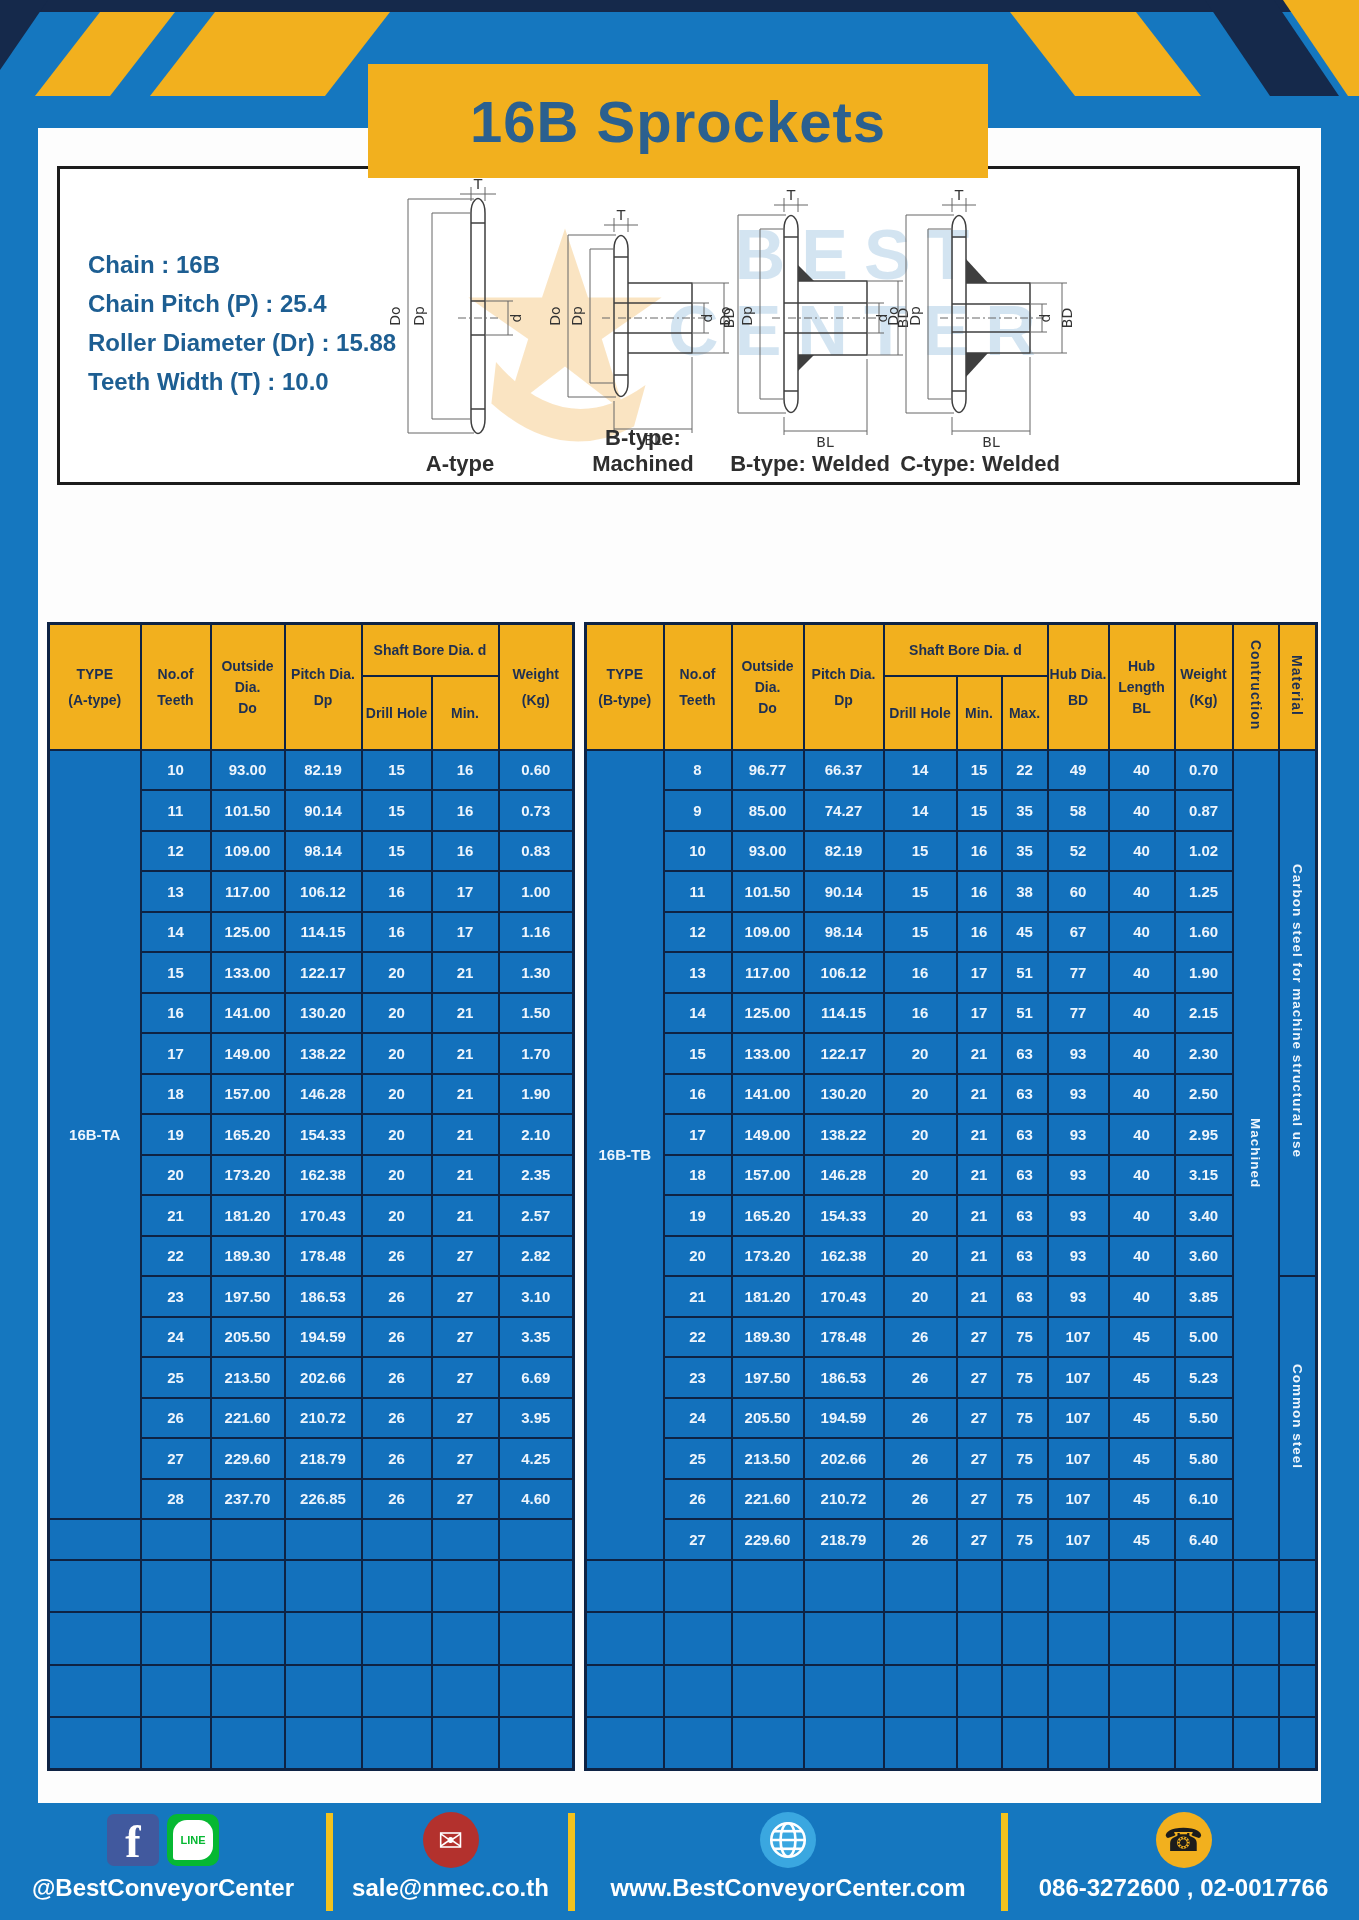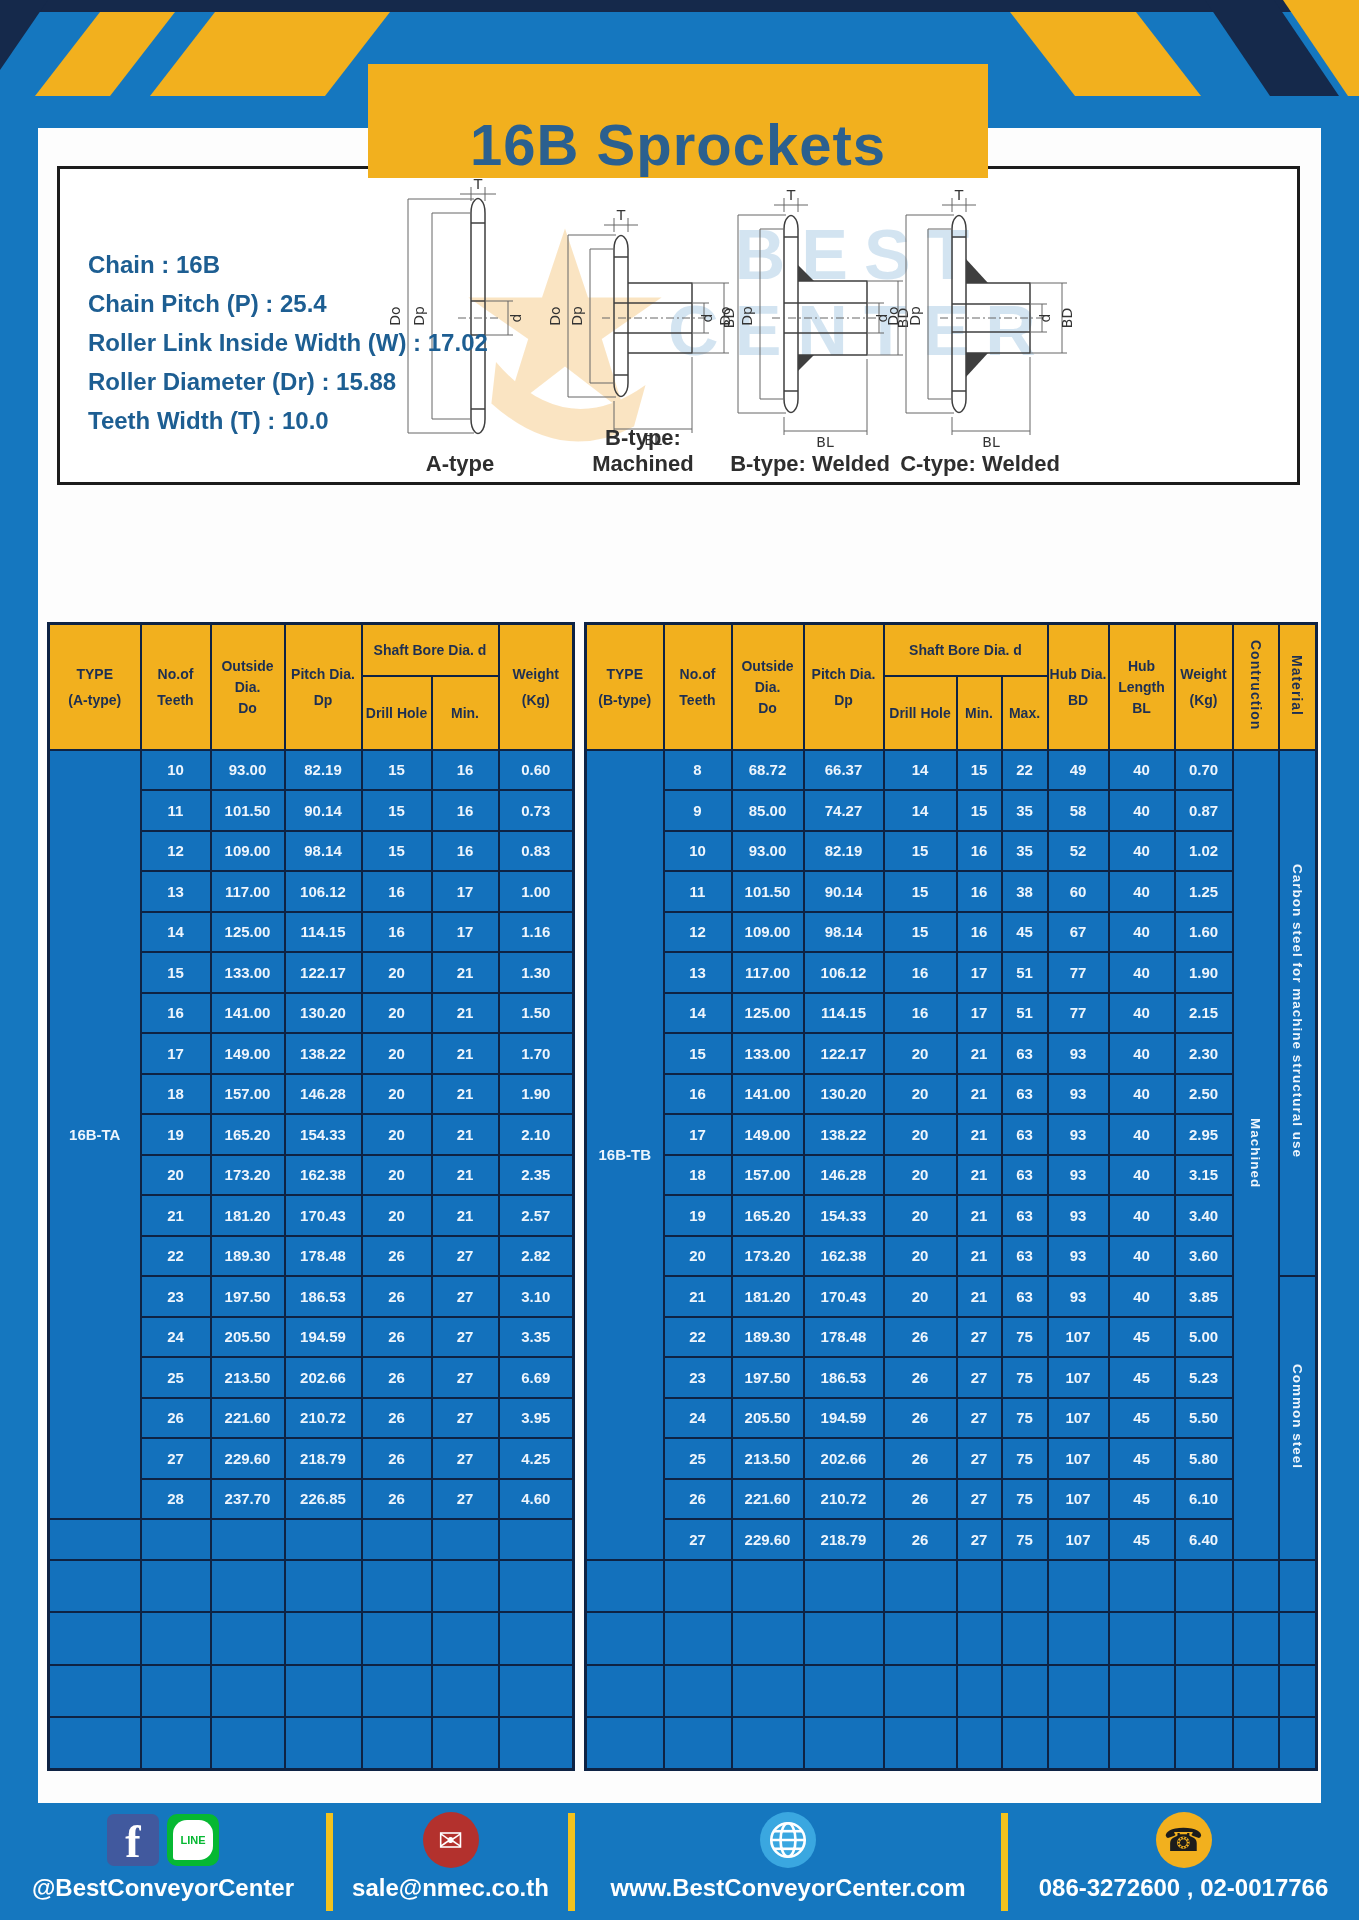--- a/index.html
+++ b/index.html
@@ -20,21 +20,21 @@
   .stripe-l2{background:var(--gold);clip-path:polygon(215px 12px,390px 12px,325px 96px,150px 96px);}
   .stripe-r1{background:var(--gold);clip-path:polygon(1010px 12px,1136px 12px,1201px 96px,1075px 96px);}
   .band-r{background:var(--navy);clip-path:polygon(1205px 0,1274px 0,1339px 96px,1270px 96px);}
   .corner-r{background:var(--gold);clip-path:polygon(1283px 0,1359px 0,1359px 96px,1348px 96px);}
 
   
   .sheet{position:absolute;left:38px;top:128px;width:1283px;height:1675px;background:#fdfdfd;}
 
   
   .banner{position:absolute;left:368px;top:64px;width:620px;height:114px;background:var(--gold);
-          display:flex;align-items:flex-end;justify-content:center;z-index:6;}
+          display:flex;align-items:center;justify-content:center;z-index:6;}
   .banner h1{font-size:58px;font-weight:bold;color:var(--title-blue);letter-spacing:1px;}
 
   
   .info-box{position:absolute;left:57px;top:166px;width:1243px;height:319px;background:#fff;
             border:3px solid #1c1c1c;z-index:5;}
   .specs{position:absolute;left:28px;top:76px;z-index:2;}
   .specs div{font-size:24px;font-weight:bold;color:var(--ink-blue);line-height:39px;white-space:nowrap;}
 
   .wm{position:absolute;left:470px;top:48px;width:660px;text-align:center;z-index:0;
       color:#b7d3e8;opacity:.6;font-weight:bold;font-size:70px;letter-spacing:16px;line-height:76px;}
@@ -118,21 +118,20 @@
     </svg>
   </div>
   <div class="wm">
     <div>BEST</div>
     <div>CENTER</div>
   </div>
 
   <div class="specs">
     <div>Chain  :  16B</div>
     <div>Chain Pitch (P)  :  25.4</div>
-    <div>Roller Link Inside Width (W)  :  17.02</div>
     <div>Roller Diameter (Dr)  : 15.88</div>
     <div>Teeth Width (T)  :  10.0</div>
   </div>
 
   <div class="fig fig-a">
     <svg width="140" height="268" viewBox="0 0 140 268">
       <path class="draw" d="M81 236 L81 30 Q81 21 85 17 Q88 14 91 17 Q95 21 95 30 L95 236 Q95 245 91 249 Q88 252 85 249 Q81 245 81 236 Z"></path>
       <line class="draw" x1="81" y1="40" x2="95" y2="40"></line>
       <line class="draw" x1="81" y1="226" x2="95" y2="226"></line>
       <line class="draw" x1="81" y1="118" x2="95" y2="118"></line>
@@ -574,21 +573,21 @@
     <tr>
       <th>Drill Hole</th>
       <th>Min.</th>
       <th>Max.</th>
     </tr>
   </thead>
   <tbody>
       <tr>
         <td rowspan="20">16B-TB</td>
         <td>8</td>
-        <td>68.72</td>
+        <td>96.77</td>
         <td>66.37</td>
         <td>14</td>
         <td>15</td>
         <td>22</td>
         <td>49</td>
         <td>40</td>
         <td>0.70</td>
         <td rowspan="20"><span class="vtext">Machined</span></td>
         <td rowspan="13"><span class="vtext">Carbon steel for machine structural use</span></td>
       </tr>

